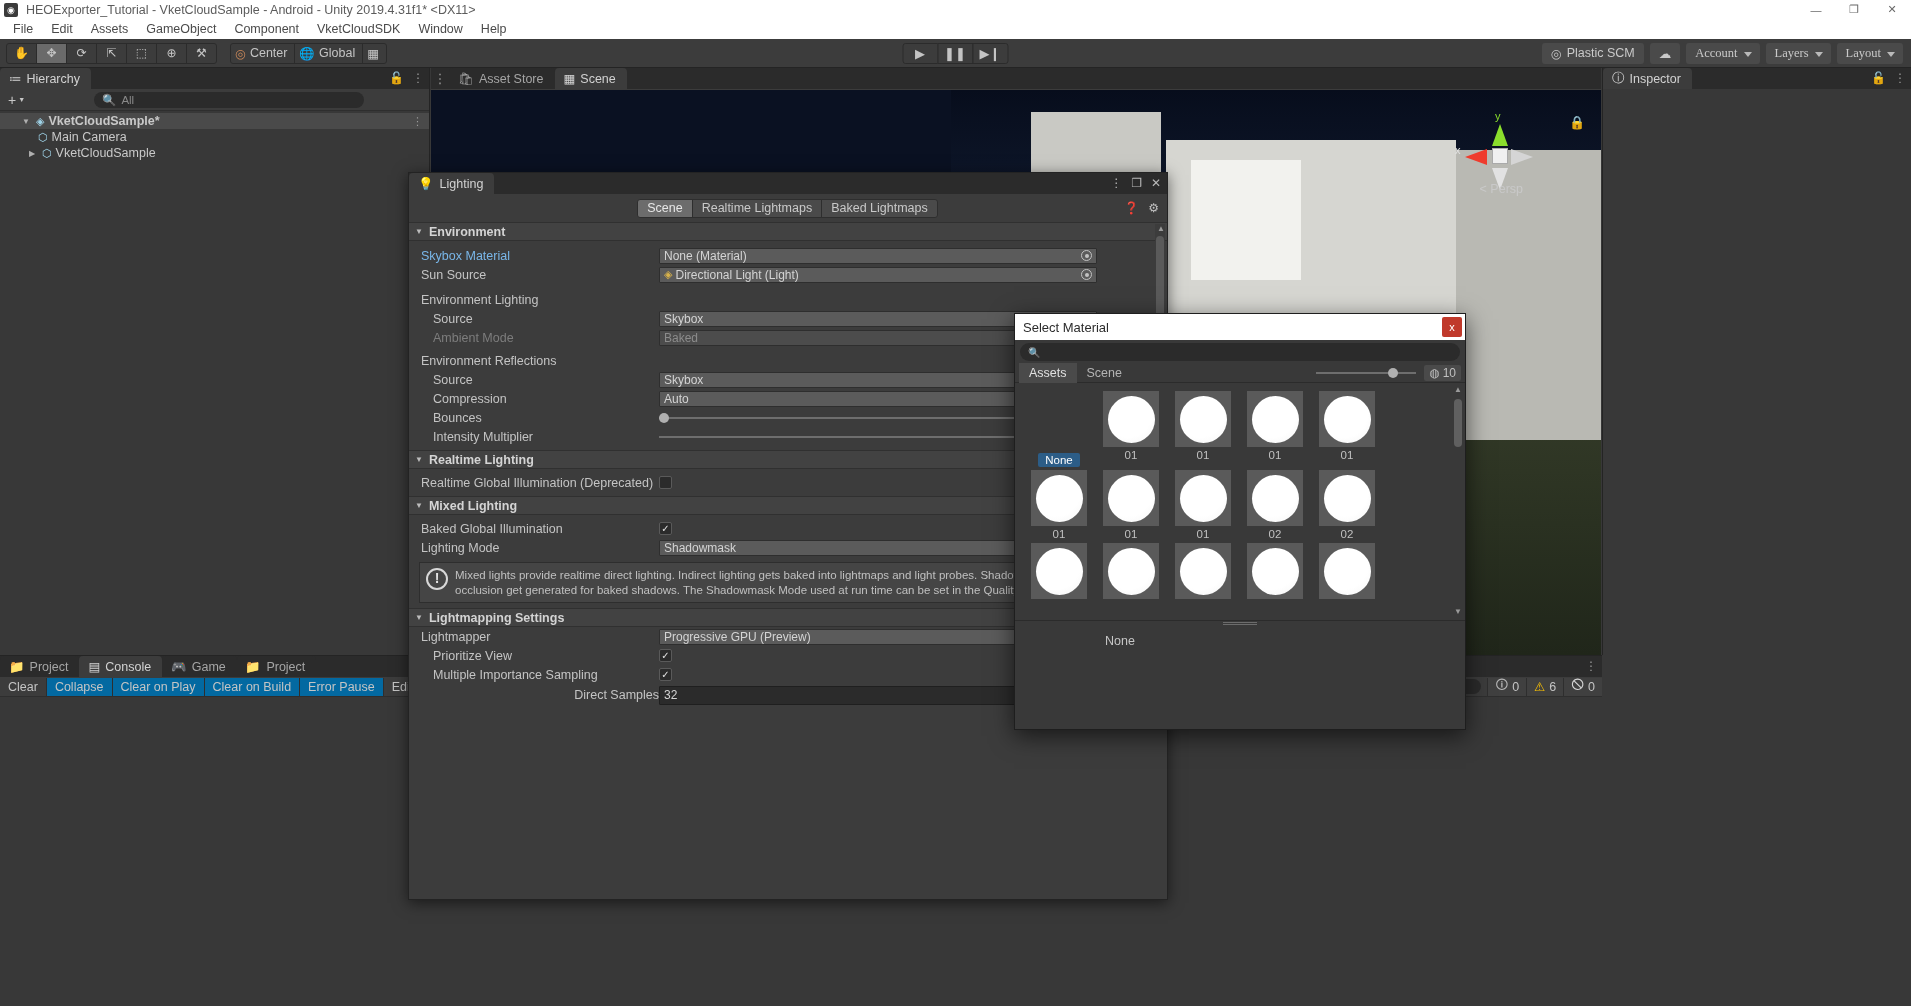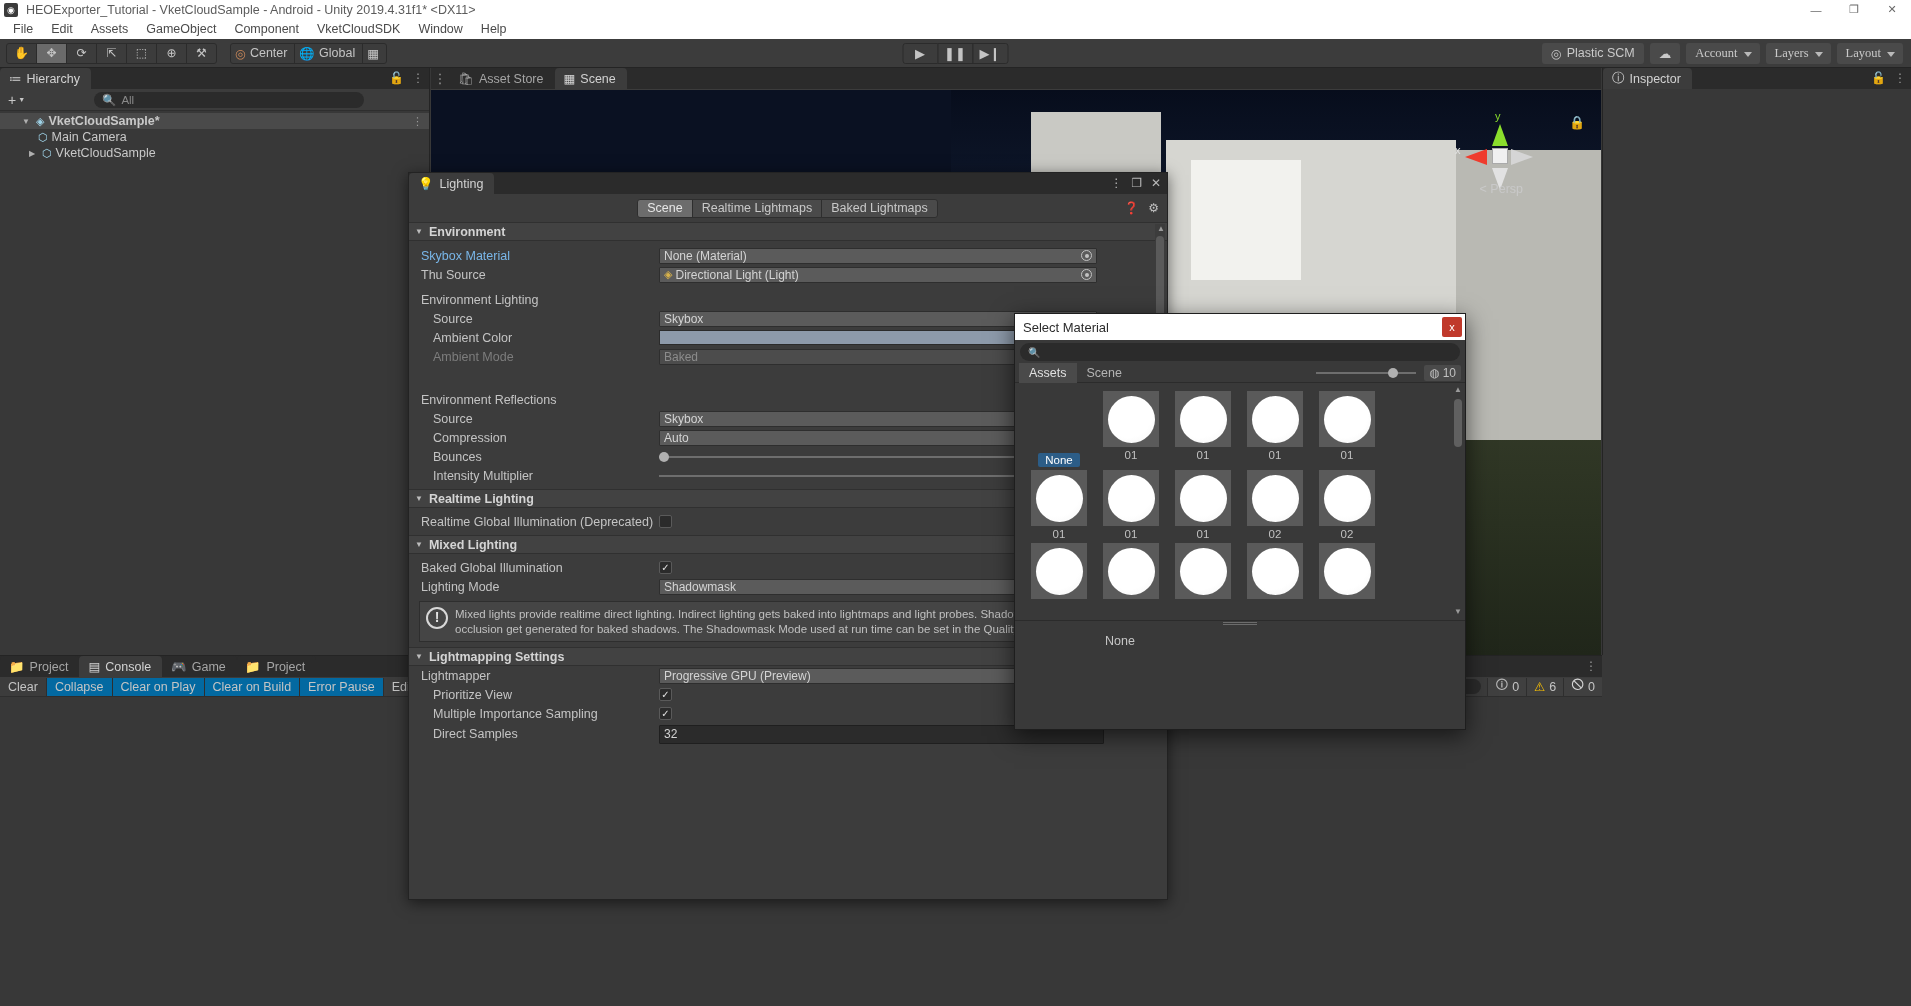--- a/index.html
+++ b/index.html
@@ -495,49 +495,45 @@
         <span>Environment</span>
       </div>
       <div class="prow" style="margin-top:5px;">
         <span class="lbl blue">Skybox Material</span>
         <div class="fld obj">
           <span>None (Material)</span>
           <span class="objdot"></span>
         </div>
       </div>
       <div class="prow">
-        <span class="lbl">Thu Source</span>
+        <span class="lbl">Sun Source</span>
         <div class="fld obj">
           <span style="display:flex; align-items:center; gap:3px;">
             <span style="color:#d8b24a; font-size:11px;">◈</span>
             <span>Directional Light (Light)</span>
           </span>
           <span class="objdot"></span>
         </div>
       </div>
       <div class="prow" style="margin-top:6px;">
         <span class="lbl">Environment Lighting</span>
       </div>
       <div class="prow">
         <span class="lbl ind1">Source</span>
         <div class="fld val">
           <span>Skybox</span>
         </div>
       </div>
       <div class="prow">
-        <span class="lbl ind1">Ambient Color</span>
-        <div class="colorfield"></div>
-      </div>
-      <div class="prow">
         <span class="lbl ind1 dim">Ambient Mode</span>
         <div class="fld val dim" style="background:#4c4c4c;">
           <span>Baked</span>
         </div>
       </div>
-      <div class="prow" style="margin-top:24px;">
+      <div class="prow" style="margin-top:4px;">
         <span class="lbl">Environment Reflections</span>
       </div>
       <div class="prow">
         <span class="lbl ind1">Source</span>
         <div class="fld val">
           <span>Skybox</span>
         </div>
       </div>
       <div class="prow">
         <span class="lbl ind1">Compression</span>
@@ -602,21 +598,21 @@
         </div>
       </div>
       <div class="prow">
         <span class="lbl ind1">Prioritize View</span>
         <div class="cbx">✓</div>
       </div>
       <div class="prow">
         <span class="lbl ind1">Multiple Importance Sampling</span>
         <div class="cbx">✓</div>
       </div>
-      <div class="prow" style="height:22px;">
+      <div class="prow" style="height:22px;text-align:right;">
         <span class="lbl ind1">Direct Samples</span>
         <div class="fld val dark" style="width:445px; height:19px; border:1px solid #1f1f1f;">
           <span>32</span>
         </div>
       </div>
 
 
       <div class="lw-scroll">
         <div class="arr" style="top:0;">▲</div>
         <div class="thumb" style="top:12px; height:400px;"></div>

